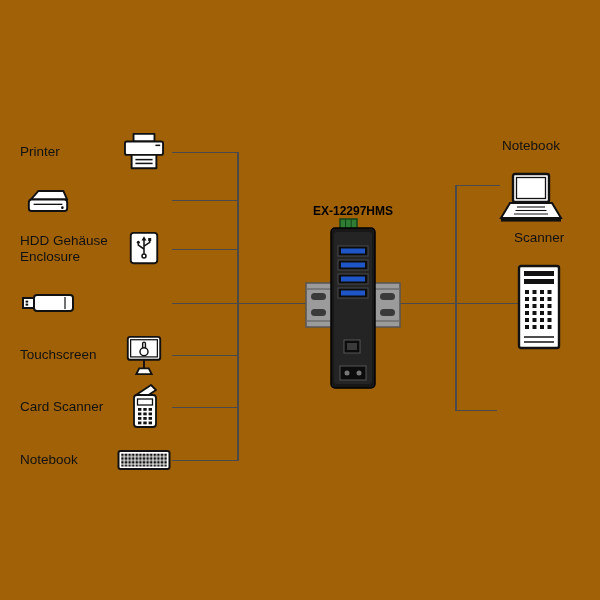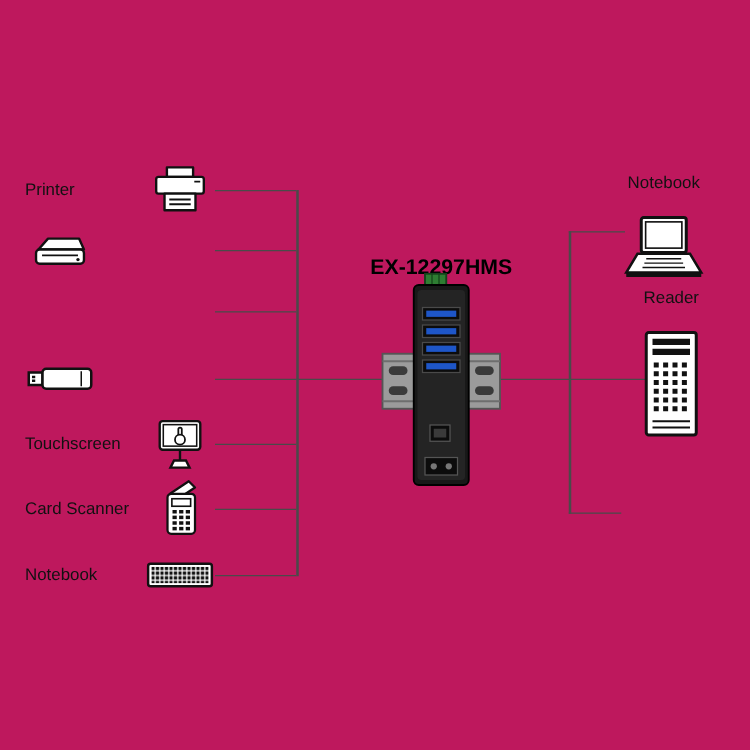--- a/index.html
+++ b/index.html
@@ -1,34 +1,34 @@
 <!DOCTYPE html>
 <html><head>
 <meta charset="utf-8">
 <style>
   html,body{margin:0;padding:0;background:#fff;}
   .canvas{
-    position:relative;width:600px;height:600px;background:#be185d;
+    position:relative;width:600px;height:600px;background:#a16207;
     font-family:"Liberation Sans",sans-serif;color:#111;overflow:hidden;
   }
   
   .dev-row{position:absolute;left:20px;width:152px;height:52px;display:flex;align-items:center;}
   .dev-label{width:96px;font-size:13.5px;line-height:16px;white-space:pre-line;color:#111;}
   .icon-box{width:56px;display:flex;align-items:center;justify-content:center;}
   
   .right-dev{position:absolute;display:flex;flex-direction:column;align-items:center;gap:18px;}
   .right-dev .dev-label{width:auto;text-align:center;}
   
   .wire{position:absolute;background:#4a4a4a;}
   .wire.h{height:1.5px;}
   .wire.v{width:1.5px;}
   
   .hub-title{
     position:absolute;left:291px;top:204px;width:124px;text-align:center;
-    font-size:17px;font-weight:bold;color:#000;
+    font-size:12px;font-weight:bold;color:#000;
   }
   .hub-wrap{position:absolute;left:300px;top:218px;width:106px;height:178px;}
   svg{display:block;}
 </style>
 </head>
 <body>
 
 <div class="canvas">
 
   <div class="dev-row" style="top:126px">
@@ -55,20 +55,38 @@
         <g fill="#fff" stroke="#111" stroke-width="2" stroke-linejoin="round">
           <path d="M6,14 L14,5 H40 L44,14 Z"></path>
           <rect x="4" y="14" width="40" height="12" rx="3"></rect>
         </g>
         <line x1="9" y1="19" x2="39" y2="19" stroke="#111" stroke-width="1.4"></line>
         <circle cx="39" cy="22.5" r="1.4" fill="#111"></circle>
       </svg>
     </span>
   </div>
 
+  <div class="dev-row" style="top:223px">
+    <span class="dev-label">HDD Gehäuse
+Enclosure</span>
+    <span class="icon-box">
+      <svg viewBox="0 0 38 40" width="36" height="38">
+        <rect x="5" y="3" width="28" height="32" rx="3" fill="#fff" stroke="#111" stroke-width="2"></rect>
+        <g stroke="#111" stroke-width="1.6" fill="none">
+          <line x1="19" y1="10" x2="19" y2="25"></line>
+          <path d="M19,20 L13,16 L13,14.5"></path>
+          <path d="M19,17 L25,13 L25,11.5"></path>
+        </g>
+        <circle cx="13" cy="13" r="1.6" fill="#111"></circle>
+        <rect x="23.4" y="8.4" width="3.2" height="3.2" fill="#111"></rect>
+        <path d="M19,6.5 l-2.6,4.5 h5.2 z" fill="#111"></path>
+        <circle cx="19" cy="27.5" r="2.1" fill="none" stroke="#111" stroke-width="1.6"></circle>
+      </svg>
+    </span>
+  </div>
 
   <div class="dev-row" style="top:277px">
     <span class="icon-box">
       <svg viewBox="0 0 54 22" width="54" height="22">
         <rect x="2" y="6" width="11" height="10" fill="#fff" stroke="#111" stroke-width="2"></rect>
         <rect x="4.6" y="8.6" width="2.6" height="2" fill="#111"></rect>
         <rect x="4.6" y="11.6" width="2.6" height="2" fill="#111"></rect>
         <rect x="13" y="3" width="39" height="16" rx="3" fill="#fff" stroke="#111" stroke-width="2"></rect>
         <line x1="44" y1="5" x2="44" y2="17" stroke="#111" stroke-width="1.2"></line>
       </svg>
@@ -200,21 +218,21 @@
           <line x1="19" y1="35" x2="47" y2="35"></line>
           <line x1="17.5" y1="38.5" x2="48.5" y2="38.5"></line>
           <line x1="16" y1="42" x2="50" y2="42"></line>
         </g>
         <rect x="3" y="46" width="60" height="3.6" fill="#111"></rect>
       </svg>
     </span>
   </div>
 
   <div class="right-dev" style="left:514px;top:230px">
-    <span class="dev-label">Reader</span>
+    <span class="dev-label">Scanner</span>
     <span>
       <svg viewBox="0 0 46 86" width="46" height="86">
         <rect x="3" y="2" width="40" height="82" rx="2" fill="#fff" stroke="#111" stroke-width="2.4"></rect>
         <rect x="8" y="7" width="30" height="5" fill="#111"></rect>
         <rect x="8" y="15" width="30" height="5" fill="#111"></rect>
         <g fill="#111">
           <rect x="9" y="26" width="4" height="4"></rect>
             <rect x="16.5" y="26" width="4" height="4"></rect>
             <rect x="24" y="26" width="4" height="4"></rect>
             <rect x="31.5" y="26" width="4" height="4"></rect>

